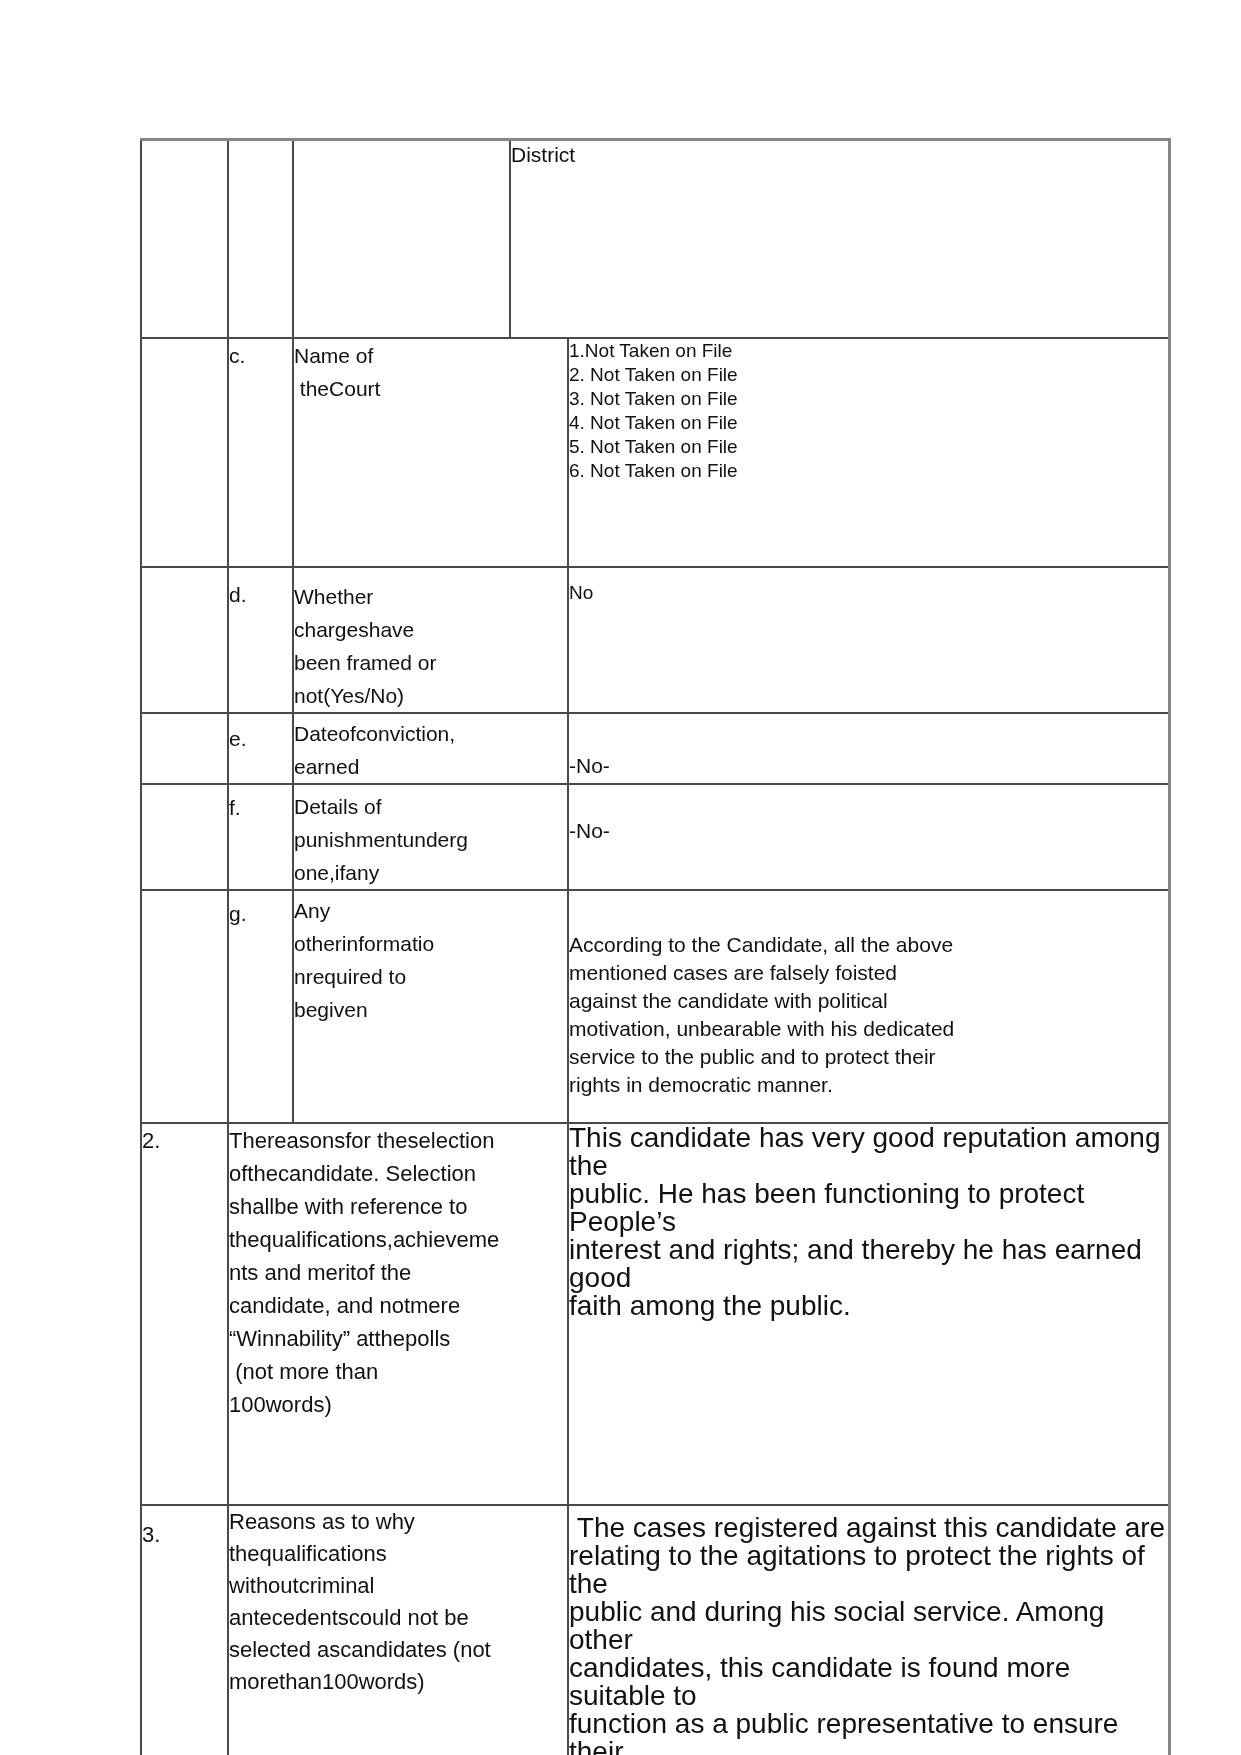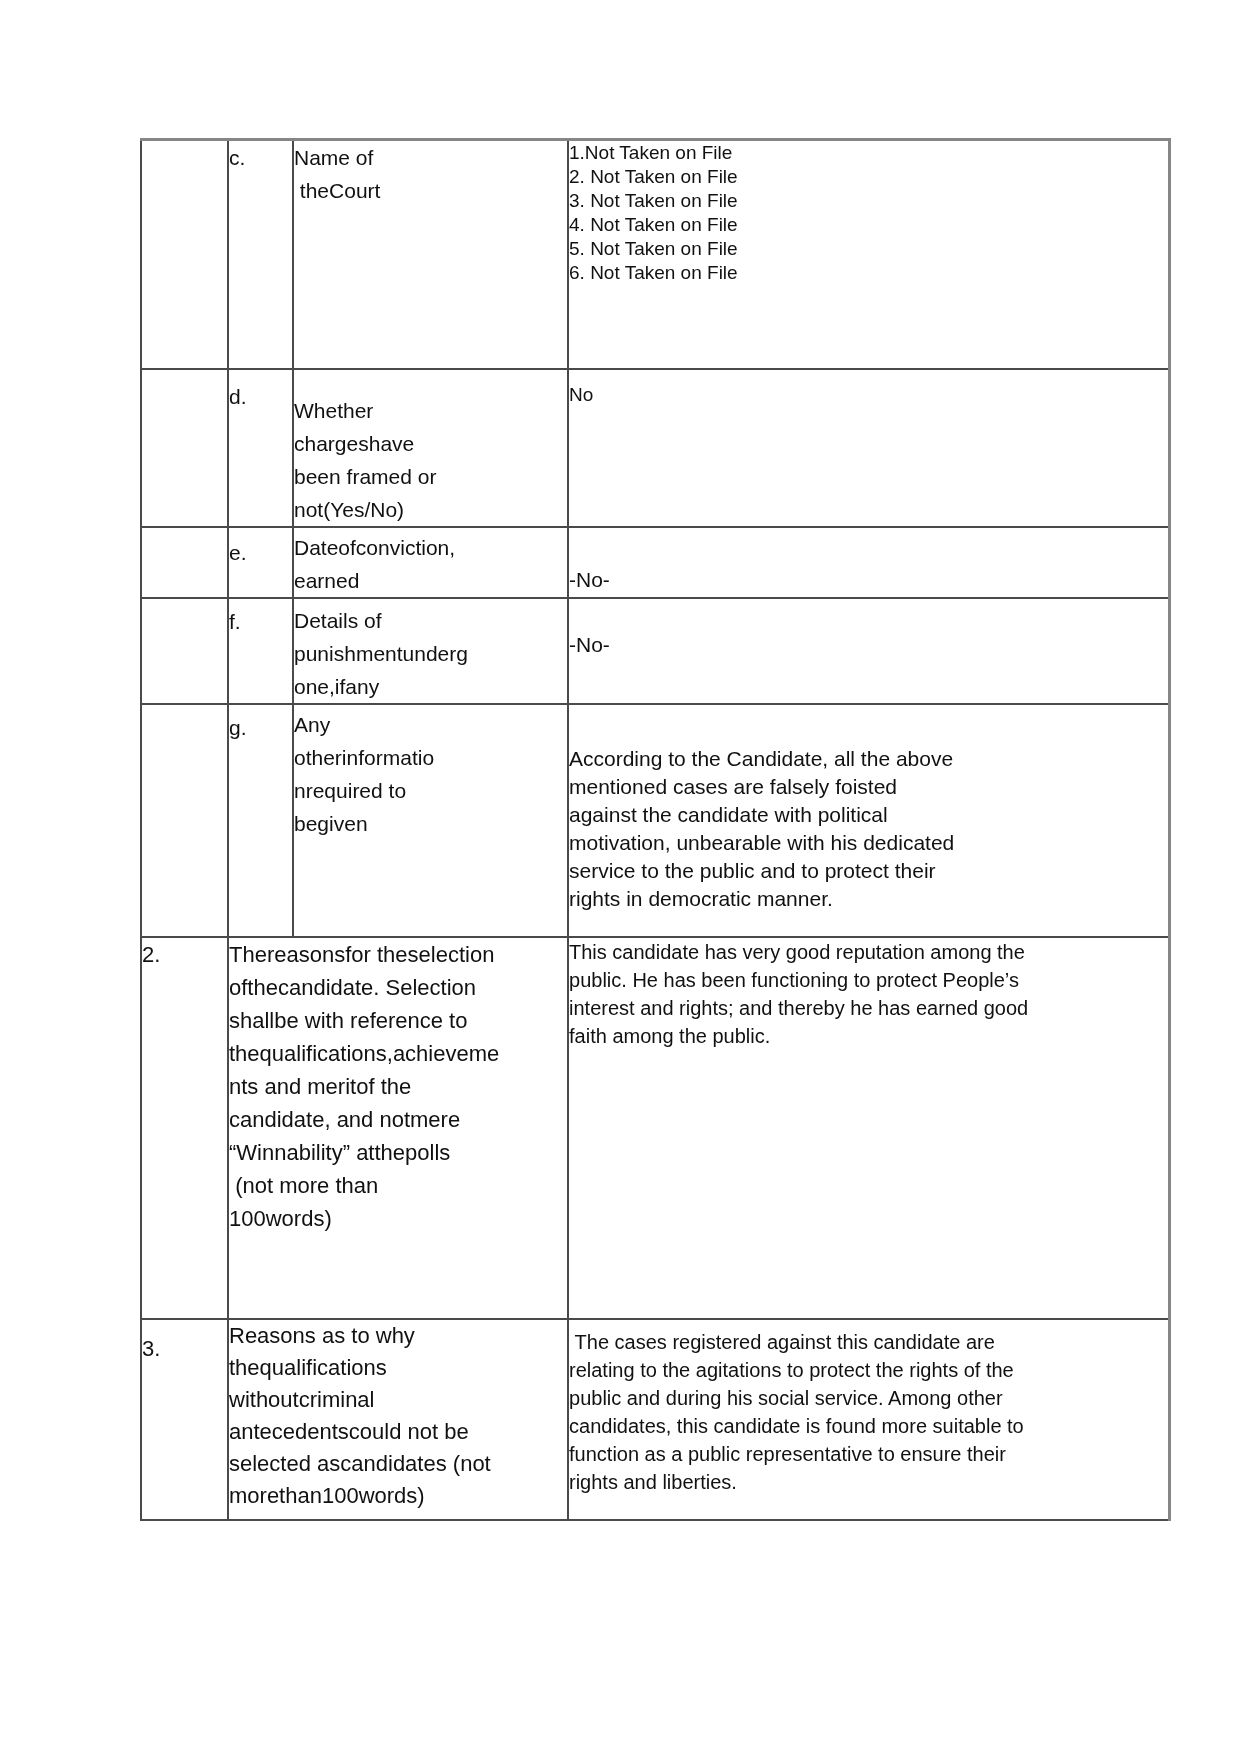--- a/index.html
+++ b/index.html
@@ -37,26 +37,26 @@
     word-wrap: break-word;
   }
   
   .num  { font-size: 22px; line-height: 33px; padding: 34px 4px 0 13px; }
   .ltr  { font-size: 21px; line-height: 33px; padding: 22px 4px 0 14px; }
   .lbl  { font-size: 21px; line-height: 33px; padding: 22px 6px 0 13px; }
   .lbl-big { font-size: 22px; line-height: 33px; padding: 8px 6px 0 12px; }
   .val-list { font-size: 19px; line-height: 24px; padding: 34px 6px 0 60px; }
   .val-left { font-size: 19px; line-height: 26px; padding: 10px 6px 0 60px; }
   .val-center { font-size: 21px; line-height: 28px; text-align: left; padding: 36px 8px 0 8px; }
-  .val-para { font-size: 20px; line-height: 28px; padding: 28px 4px 0 5px; }
+  .val-para { font-size: 28px; line-height: 28px; padding: 28px 4px 0 5px; }
   .district-val { font-size: 21px; line-height: 28px; padding: 8px 6px 0 12px; }
 
   
   tr.r-d .ltr { padding-top: 10px; }
-  tr.r-d .lbl { padding-top: 24px; }
+  tr.r-d .lbl { padding-top: 12px; }
   tr.r-d .val-left { padding-top: 12px; }
   tr.r-e .ltr { padding-top: 8px; }
   tr.r-e .lbl { padding-top: 3px; }
   tr.r-e .val-center { padding-top: 38px; }
   tr.r-f .ltr { padding-top: 6px; }
   tr.r-f .lbl { padding-top: 5px; }
   tr.r-f .val-center { padding-top: 32px; }
   tr.r-g .ltr { padding-top: 6px; }
   tr.r-g .lbl { padding-top: 3px; }
   tr.r-g .val-center { padding-top: 40px; }
@@ -71,20 +71,26 @@
   <table class="form-table">
     <colgroup>
       <col style="width:87px">
       <col style="width:65px">
       <col style="width:217px">
       <col style="width:58px">
       <col style="width:601px">
     </colgroup>
 
     <tbody>
+        <tr class="r-district" style="height:198px">
+      <td class="num"></td>
+      <td class="ltr"></td>
+      <td class="lbl"></td>
+      <td class="district-val" colspan="2">District</td>
+    </tr>
 
     <tr class="r-c" style="height:229px">
       <td class="num"></td>
       <td class="ltr">c.</td>
       <td class="lbl" colspan="2">Name of
  theCourt</td>
       <td class="val-list">1.Not Taken on File
 2. Not Taken on File
 3. Not Taken on File
 4. Not Taken on File

